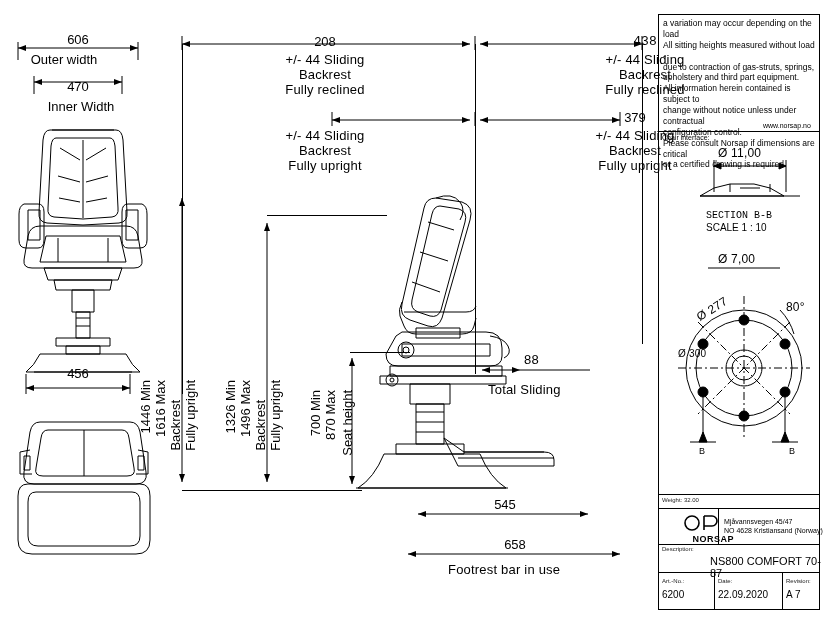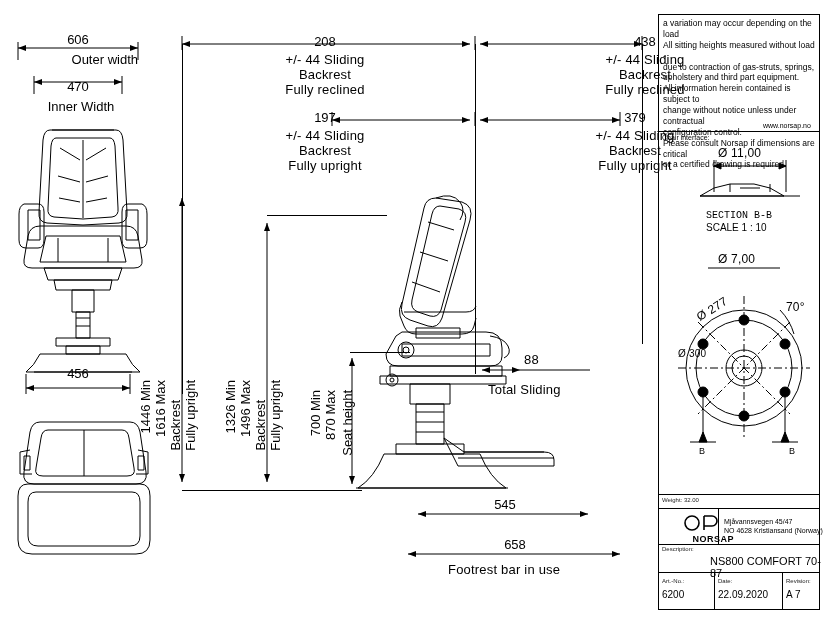--- a/index.html
+++ b/index.html
@@ -32,21 +32,21 @@
       <polygon points="10,14 18,11 18,17" fill="#000"></polygon>
       <polygon points="130,14 122,11 122,17" fill="#000"></polygon>
       <line x1="26" y1="48" x2="114" y2="48" stroke="#000" stroke-width="1"></line>
       <line x1="26" y1="42" x2="26" y2="60" stroke="#000" stroke-width="1"></line>
       <line x1="114" y1="42" x2="114" y2="60" stroke="#000" stroke-width="1"></line>
       <polygon points="26,48 34,45 34,51" fill="#000"></polygon>
       <polygon points="114,48 106,45 106,51" fill="#000"></polygon>
     </svg>
   </div>
   <div class="abs dimc" style="left:28px;top:32px;width:100px;">606</div>
-  <div class="abs dimc" style="left:18px;top:52px;width:120px;text-align:right;">Outer width</div>
+  <div class="abs dimc" style="left:4px;top:52px;width:120px;">Outer width</div>
   <div class="abs dimc" style="left:28px;top:79px;width:100px;">470</div>
   <div class="abs dimc" style="left:23px;top:99px;width:116px;">Inner Width</div>
 
   <div class="abs" style="left:10px;top:118px;">
     <svg width="150" height="260" viewBox="0 0 150 260">
       <g fill="none" stroke="#000" stroke-width="1">
 
         <path d="M40 12 q-6 0 -7 10 l-4 72 q-1 10 8 11 l36 2 l36 -2 q9 -1 8 -11 l-4 -72 q-1 -10 -7 -10 z"></path>
         <path d="M46 20 q-4 0 -5 8 l-3 62 q-1 8 6 9 l29 2 l29 -2 q7 -1 6 -9 l-3 -62 q-1 -8 -5 -8 z"></path>
         <path d="M73 22 l0 78"></path>
@@ -114,21 +114,21 @@
       <polygon points="320,8 312,5 312,11" fill="#000"></polygon>
       <line x1="330" y1="8" x2="492" y2="8" stroke="#000" stroke-width="1"></line>
       <polygon points="330,8 338,5 338,11" fill="#000"></polygon>
       <polygon points="492,8 484,5 484,11" fill="#000"></polygon>
       <line x1="32" y1="0" x2="32" y2="14" stroke="#000" stroke-width="1"></line>
       <line x1="325" y1="0" x2="325" y2="14" stroke="#000" stroke-width="1"></line>
       <line x1="492" y1="0" x2="492" y2="14" stroke="#000" stroke-width="1"></line>
     </svg>
   </div>
   <div class="abs dimc" style="left:150px;top:34px;width:350px;">208</div>
-  <div class="abs dimc" style="left:480px;top:34px;width:330px;">438</div>
+  <div class="abs dimc" style="left:480px;top:34px;width:330px;font-family:Liberation Mono, monospace;">438</div>
 
   <div class="abs" style="left:150px;top:52px;width:350px;text-align:center;">
     <div class="dim">+/- 44 Sliding</div>
     <div class="dim">Backrest</div>
     <div class="dim">Fully reclined</div>
   </div>
   <div class="abs" style="left:480px;top:52px;width:330px;text-align:center;">
     <div class="dim">+/- 44 Sliding</div>
     <div class="dim">Backrest</div>
     <div class="dim">Fully reclined</div>
@@ -140,21 +140,20 @@
       <polygon points="182,8 190,5 190,11" fill="#000"></polygon>
       <polygon points="320,8 312,5 312,11" fill="#000"></polygon>
       <line x1="330" y1="8" x2="470" y2="8" stroke="#000" stroke-width="1"></line>
       <polygon points="330,8 338,5 338,11" fill="#000"></polygon>
       <polygon points="470,8 462,5 462,11" fill="#000"></polygon>
       <line x1="182" y1="0" x2="182" y2="14" stroke="#000" stroke-width="1"></line>
       <line x1="325" y1="0" x2="325" y2="14" stroke="#000" stroke-width="1"></line>
       <line x1="470" y1="0" x2="470" y2="14" stroke="#000" stroke-width="1"></line>
     </svg>
   </div>
-  <div class="abs dimc" style="left:150px;top:110px;width:350px;">197</div>
   <div class="abs dimc" style="left:480px;top:110px;width:310px;">379</div>
 
   <div class="abs" style="left:150px;top:128px;width:350px;text-align:center;">
     <div class="dim">+/- 44 Sliding</div>
     <div class="dim">Backrest</div>
     <div class="dim">Fully upright</div>
   </div>
   <div class="abs" style="left:480px;top:128px;width:310px;text-align:center;">
     <div class="dim">+/- 44 Sliding</div>
     <div class="dim">Backrest</div>
@@ -338,21 +337,21 @@
         <polygon points="31,152 27,162 35,162" fill="#000"></polygon>
         <line x1="113" y1="112" x2="113" y2="162"></line>
         <polygon points="113,152 109,162 117,162" fill="#000"></polygon>
         <line x1="18" y1="162" x2="44" y2="162"></line>
         <line x1="100" y1="162" x2="126" y2="162"></line>
       </g>
     </svg>
   </div>
   <div class="abs dim" style="left:694px;top:312px;font-size:12px;transform:rotate(-32deg);transform-origin:left top;">Ø 277</div>
   <div class="abs dim" style="left:678px;top:348px;font-size:10px;">Ø 300</div>
-  <div class="abs dim" style="left:786px;top:300px;font-size:12px;">70°</div>
+  <div class="abs dim" style="left:786px;top:300px;font-size:12px;">80°</div>
   <div class="abs" style="left:699px;top:446px;font-size:9px;">B</div>
   <div class="abs" style="left:789px;top:446px;font-size:9px;">B</div>
 
   <div class="line hl" style="left:658px;top:494px;width:162px;"></div>
   <div class="abs tbl-lbl" style="left:662px;top:497px;">Weight: 32.00</div>
   <div class="line hl" style="left:658px;top:508px;width:162px;"></div>
 
   <div class="abs" style="left:684px;top:512px;width:50px;text-align:right;">
     <svg width="48" height="22" viewBox="0 0 48 22">
       <g fill="none" stroke="#000" stroke-width="1.6">

